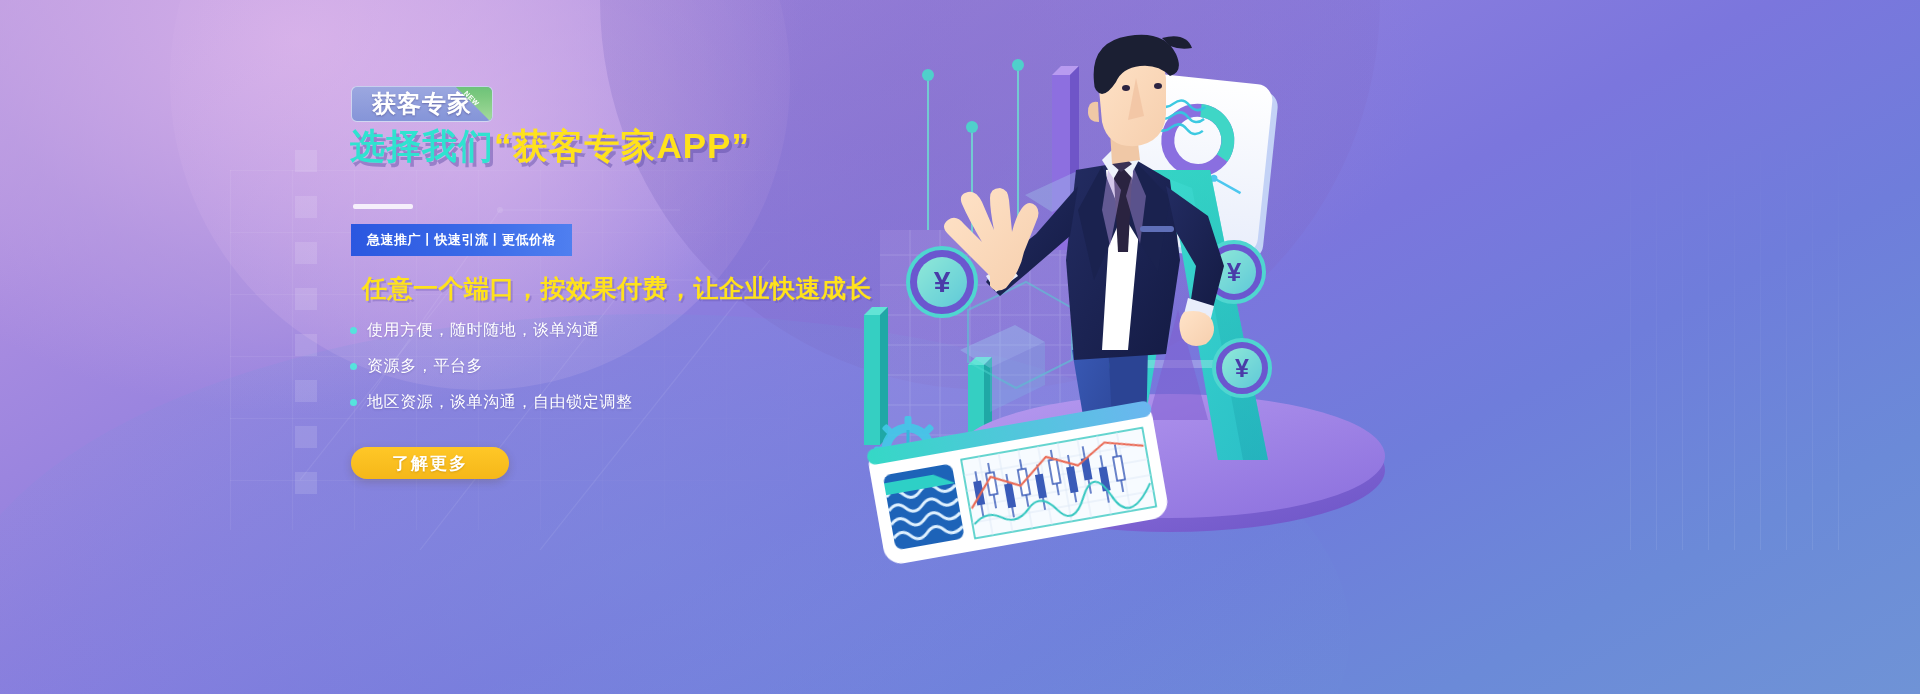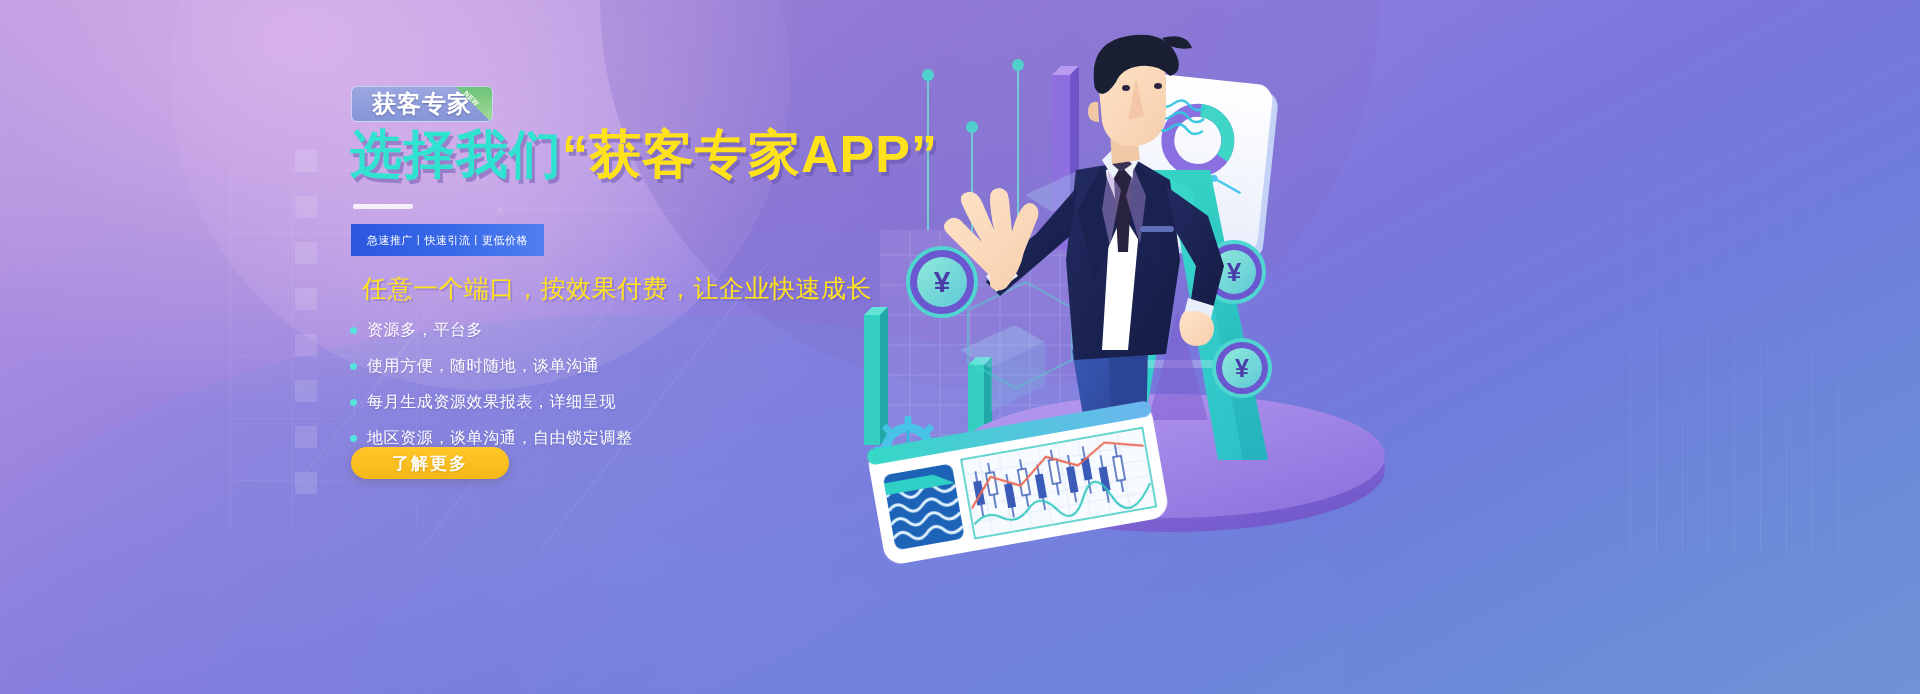--- a/index.html
+++ b/index.html
@@ -115,21 +115,21 @@
     font-weight: bold;
     letter-spacing: .5px;
     transform: rotate(45deg);
     display: flex; align-items: center; justify-content: center;
   }
 
   
   .headline {
     position: absolute; left: 0px; top: 128px;
     white-space: nowrap;
-    font-size: 52px;
+    font-size: 35px;
     font-weight: bold;
     letter-spacing: 1px;
     line-height: 1;
   }
   .headline .h-cyan {
     color: #2fe3d0;
     text-shadow: 3px 4px 0 rgba(92,74,164,0.45);
   }
   .headline .h-yellow {
     color: #ffe21b;
@@ -145,33 +145,33 @@
   
   .feature-bar {
     position: absolute; left: 1px; top: 224px;
     height: 32px;
     padding: 0 16px;
     background: linear-gradient(90deg, #2b57e0 0%, #3a6ae8 55%, #4f7ff0 100%);
     display: flex; align-items: center;
   }
   .feature-bar-text {
     color: #ffffff;
-    font-size: 11px;
-    font-weight: normal;
+    font-size: 13px;
+    font-weight: bold;
     letter-spacing: .5px;
     white-space: nowrap;
     text-align: right;
   }
 
   
   .tagline {
     position: absolute; left: 12px; top: 272px;
     color: #ffe21b;
     font-size: 25px;
-    font-weight: normal;
+    font-weight: bold;
     letter-spacing: .5px;
     white-space: nowrap;
     text-shadow: 2px 2px 0 rgba(92,74,164,0.30);
   }
 
   
   .bullets {
     position: absolute; left: 0px; top: 314px;
     list-style: none;
   }
@@ -544,29 +544,25 @@
 
     <div class="feature-bar">
       <span class="feature-bar-text">急速推广丨快速引流丨更低价格</span>
     </div>
 
     <div class="tagline">任意一个端口，按效果付费，让企业快速成长</div>
 
     <ul class="bullets">
       <li class="bullet">
         <span class="bullet-dot"></span>
-        <span class="bullet-text">资源多，平台多</span>
-      </li>
-      <li class="bullet">
-        <span class="bullet-dot"></span>
         <span class="bullet-text">使用方便，随时随地，谈单沟通</span>
       </li>
       <li class="bullet">
         <span class="bullet-dot"></span>
-        <span class="bullet-text">每月生成资源效果报表，详细呈现</span>
+        <span class="bullet-text">资源多，平台多</span>
       </li>
       <li class="bullet">
         <span class="bullet-dot"></span>
         <span class="bullet-text">地区资源，谈单沟通，自由锁定调整</span>
       </li>
     </ul>
 
     <button class="cta">
       <span class="cta-label">了解更多</span>
     </button>

